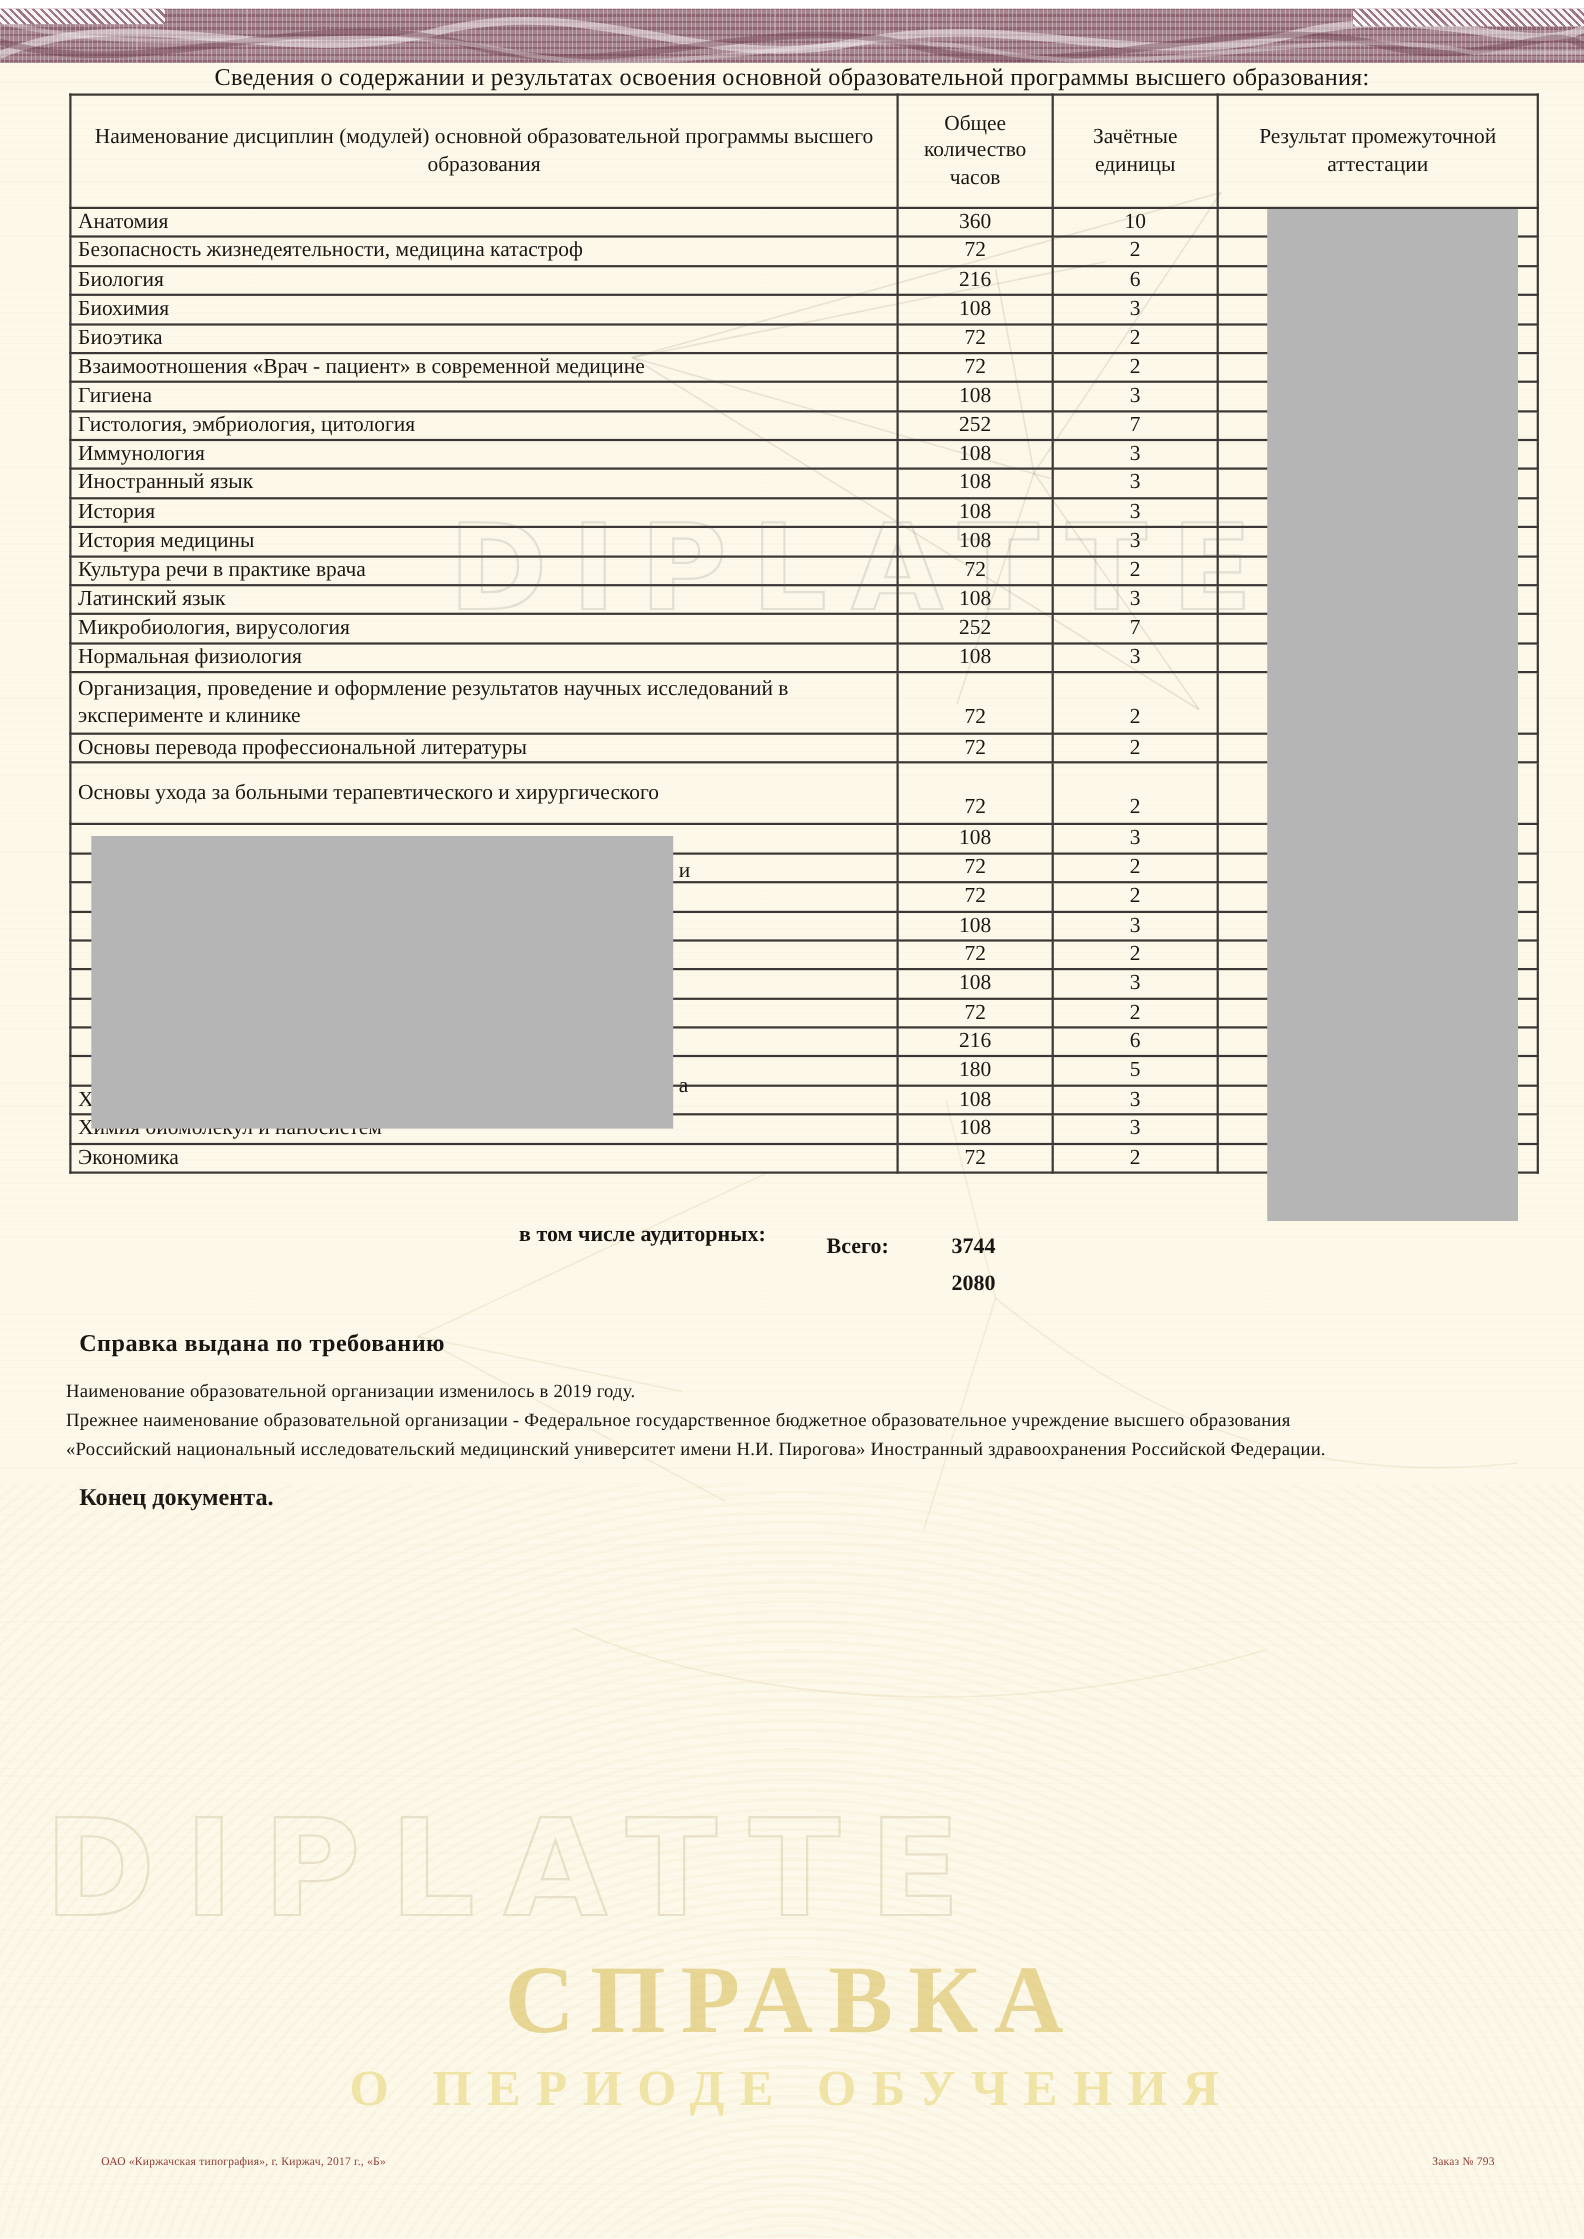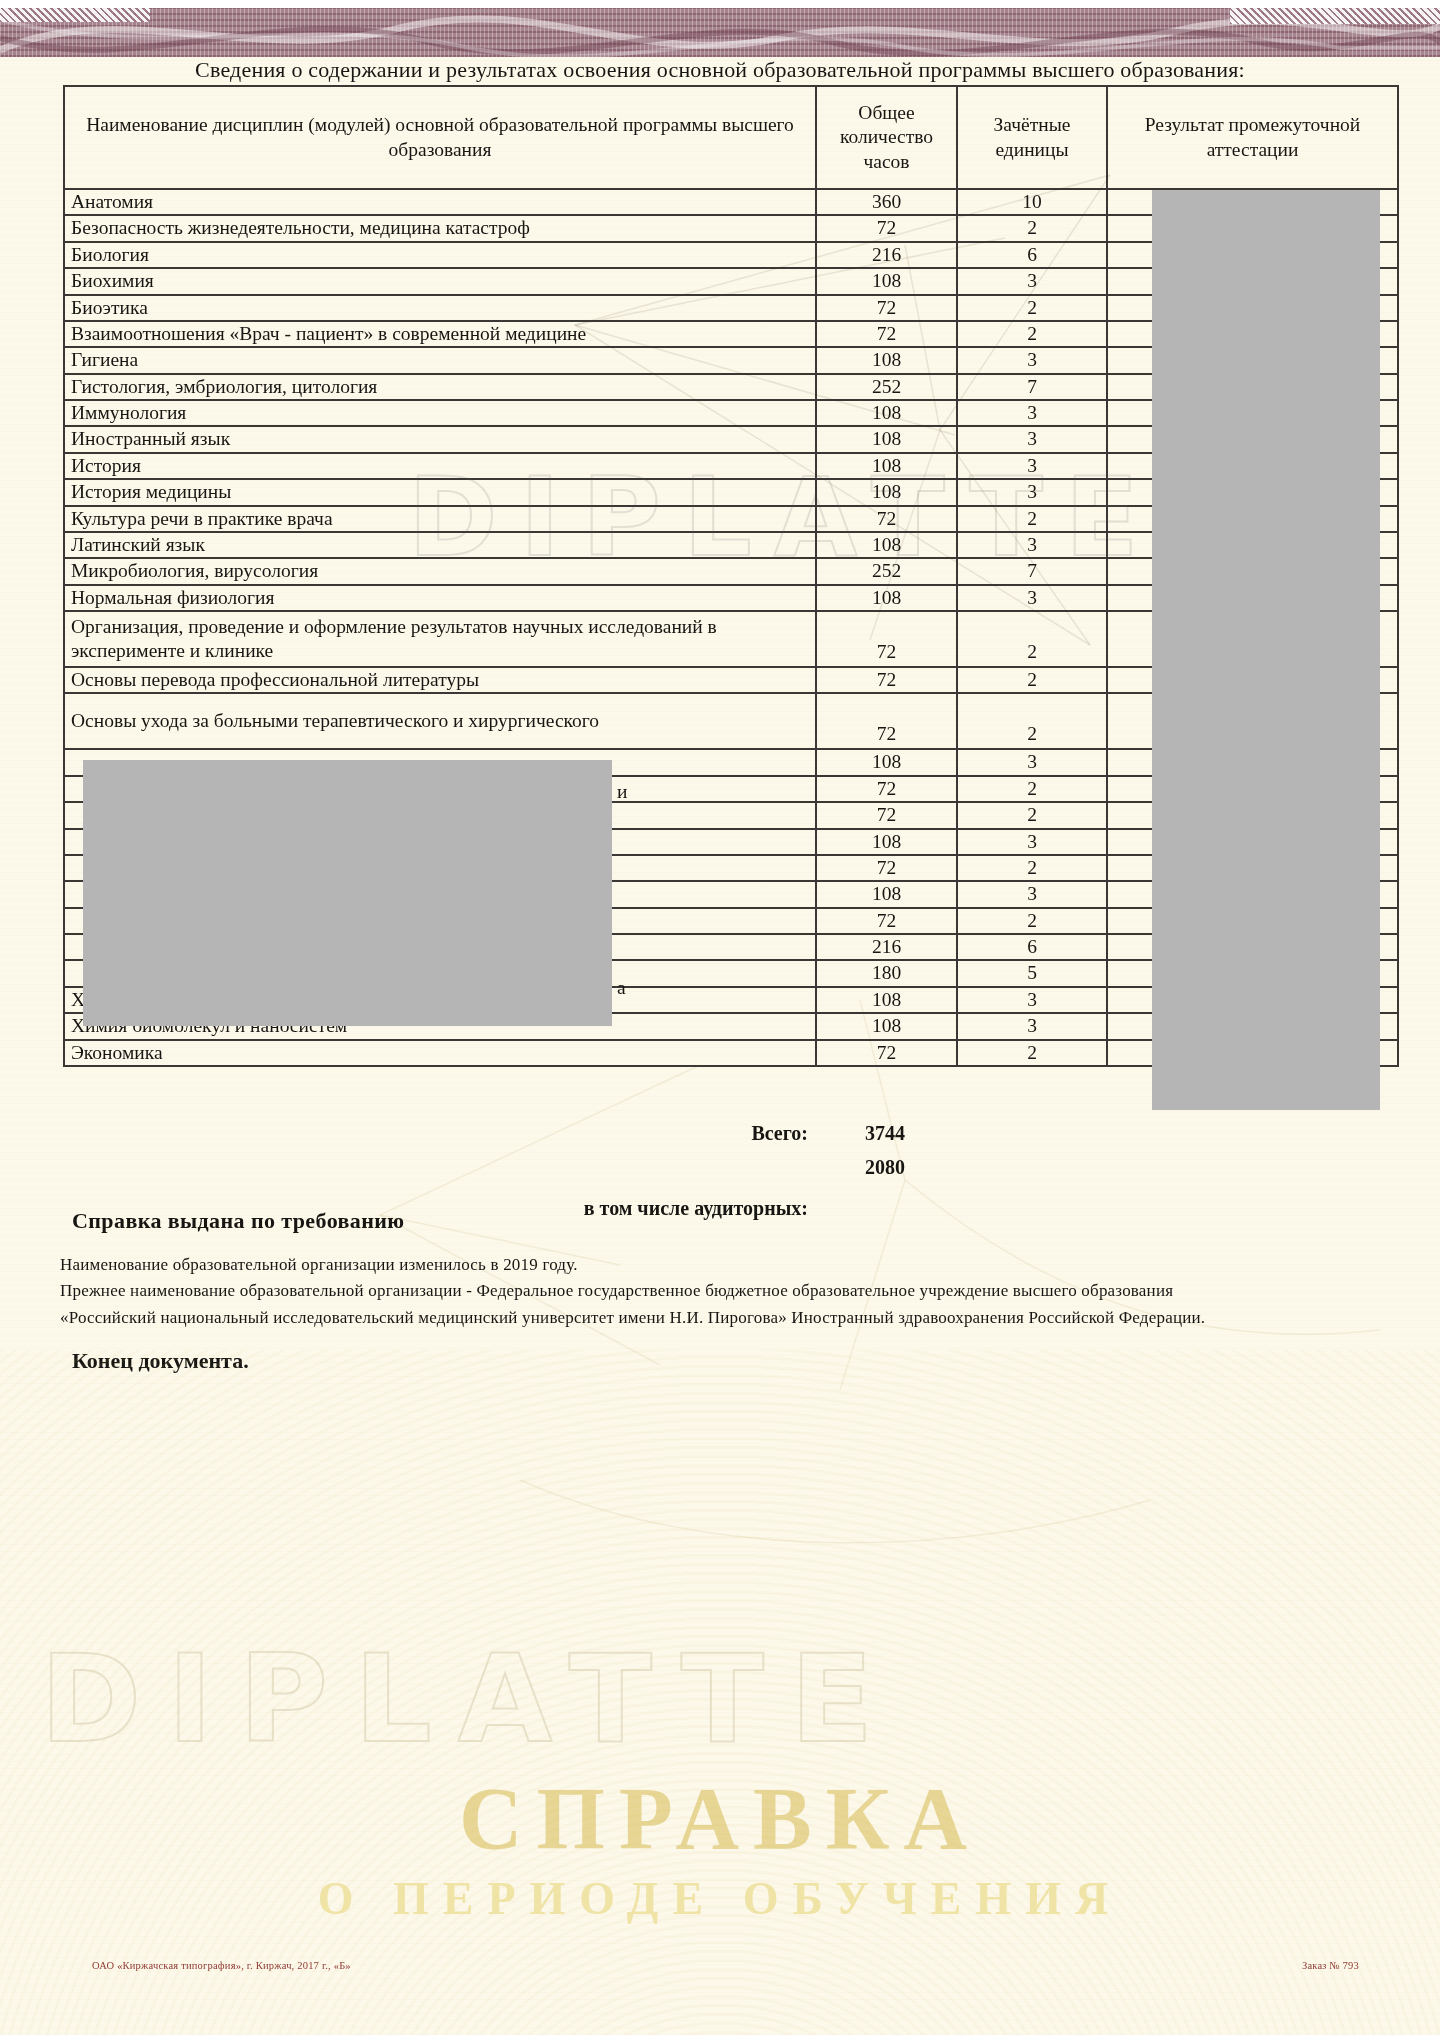--- a/index.html
+++ b/index.html
@@ -308,21 +308,21 @@
     </table>
   </div>
 
   <div class="redact redact-results"></div>
   <div class="redact redact-names"></div>
   <span class="fragment" style="left:617px;top:781px;">и</span>
   <span class="fragment" style="left:617px;top:977px;">а</span>
 
   <div class="tot-label" style="top:1122px;">Всего:</div>
   <div class="tot-value" style="top:1122px;">3744</div>
-  <div class="tot-label" style="top:1197px;">в том числе аудиторных:</div>
+  <div class="tot-label" style="top:1111px;text-align:center;">в том числе аудиторных:</div>
   <div class="tot-value" style="top:1156px;">2080</div>
 
   <div class="note-head">Справка выдана по требованию</div>
   <div class="note-par">
     <div>Наименование образовательной организации изменилось в 2019 году.</div>
     <div>Прежнее наименование образовательной организации - Федеральное государственное бюджетное образовательное учреждение высшего образования</div>
     <div>«Российский национальный исследовательский медицинский университет имени Н.И. Пирогова» Иностранный здравоохранения Российской Федерации.</div>
   </div>
   <div class="note-end">Конец документа.</div>
 

